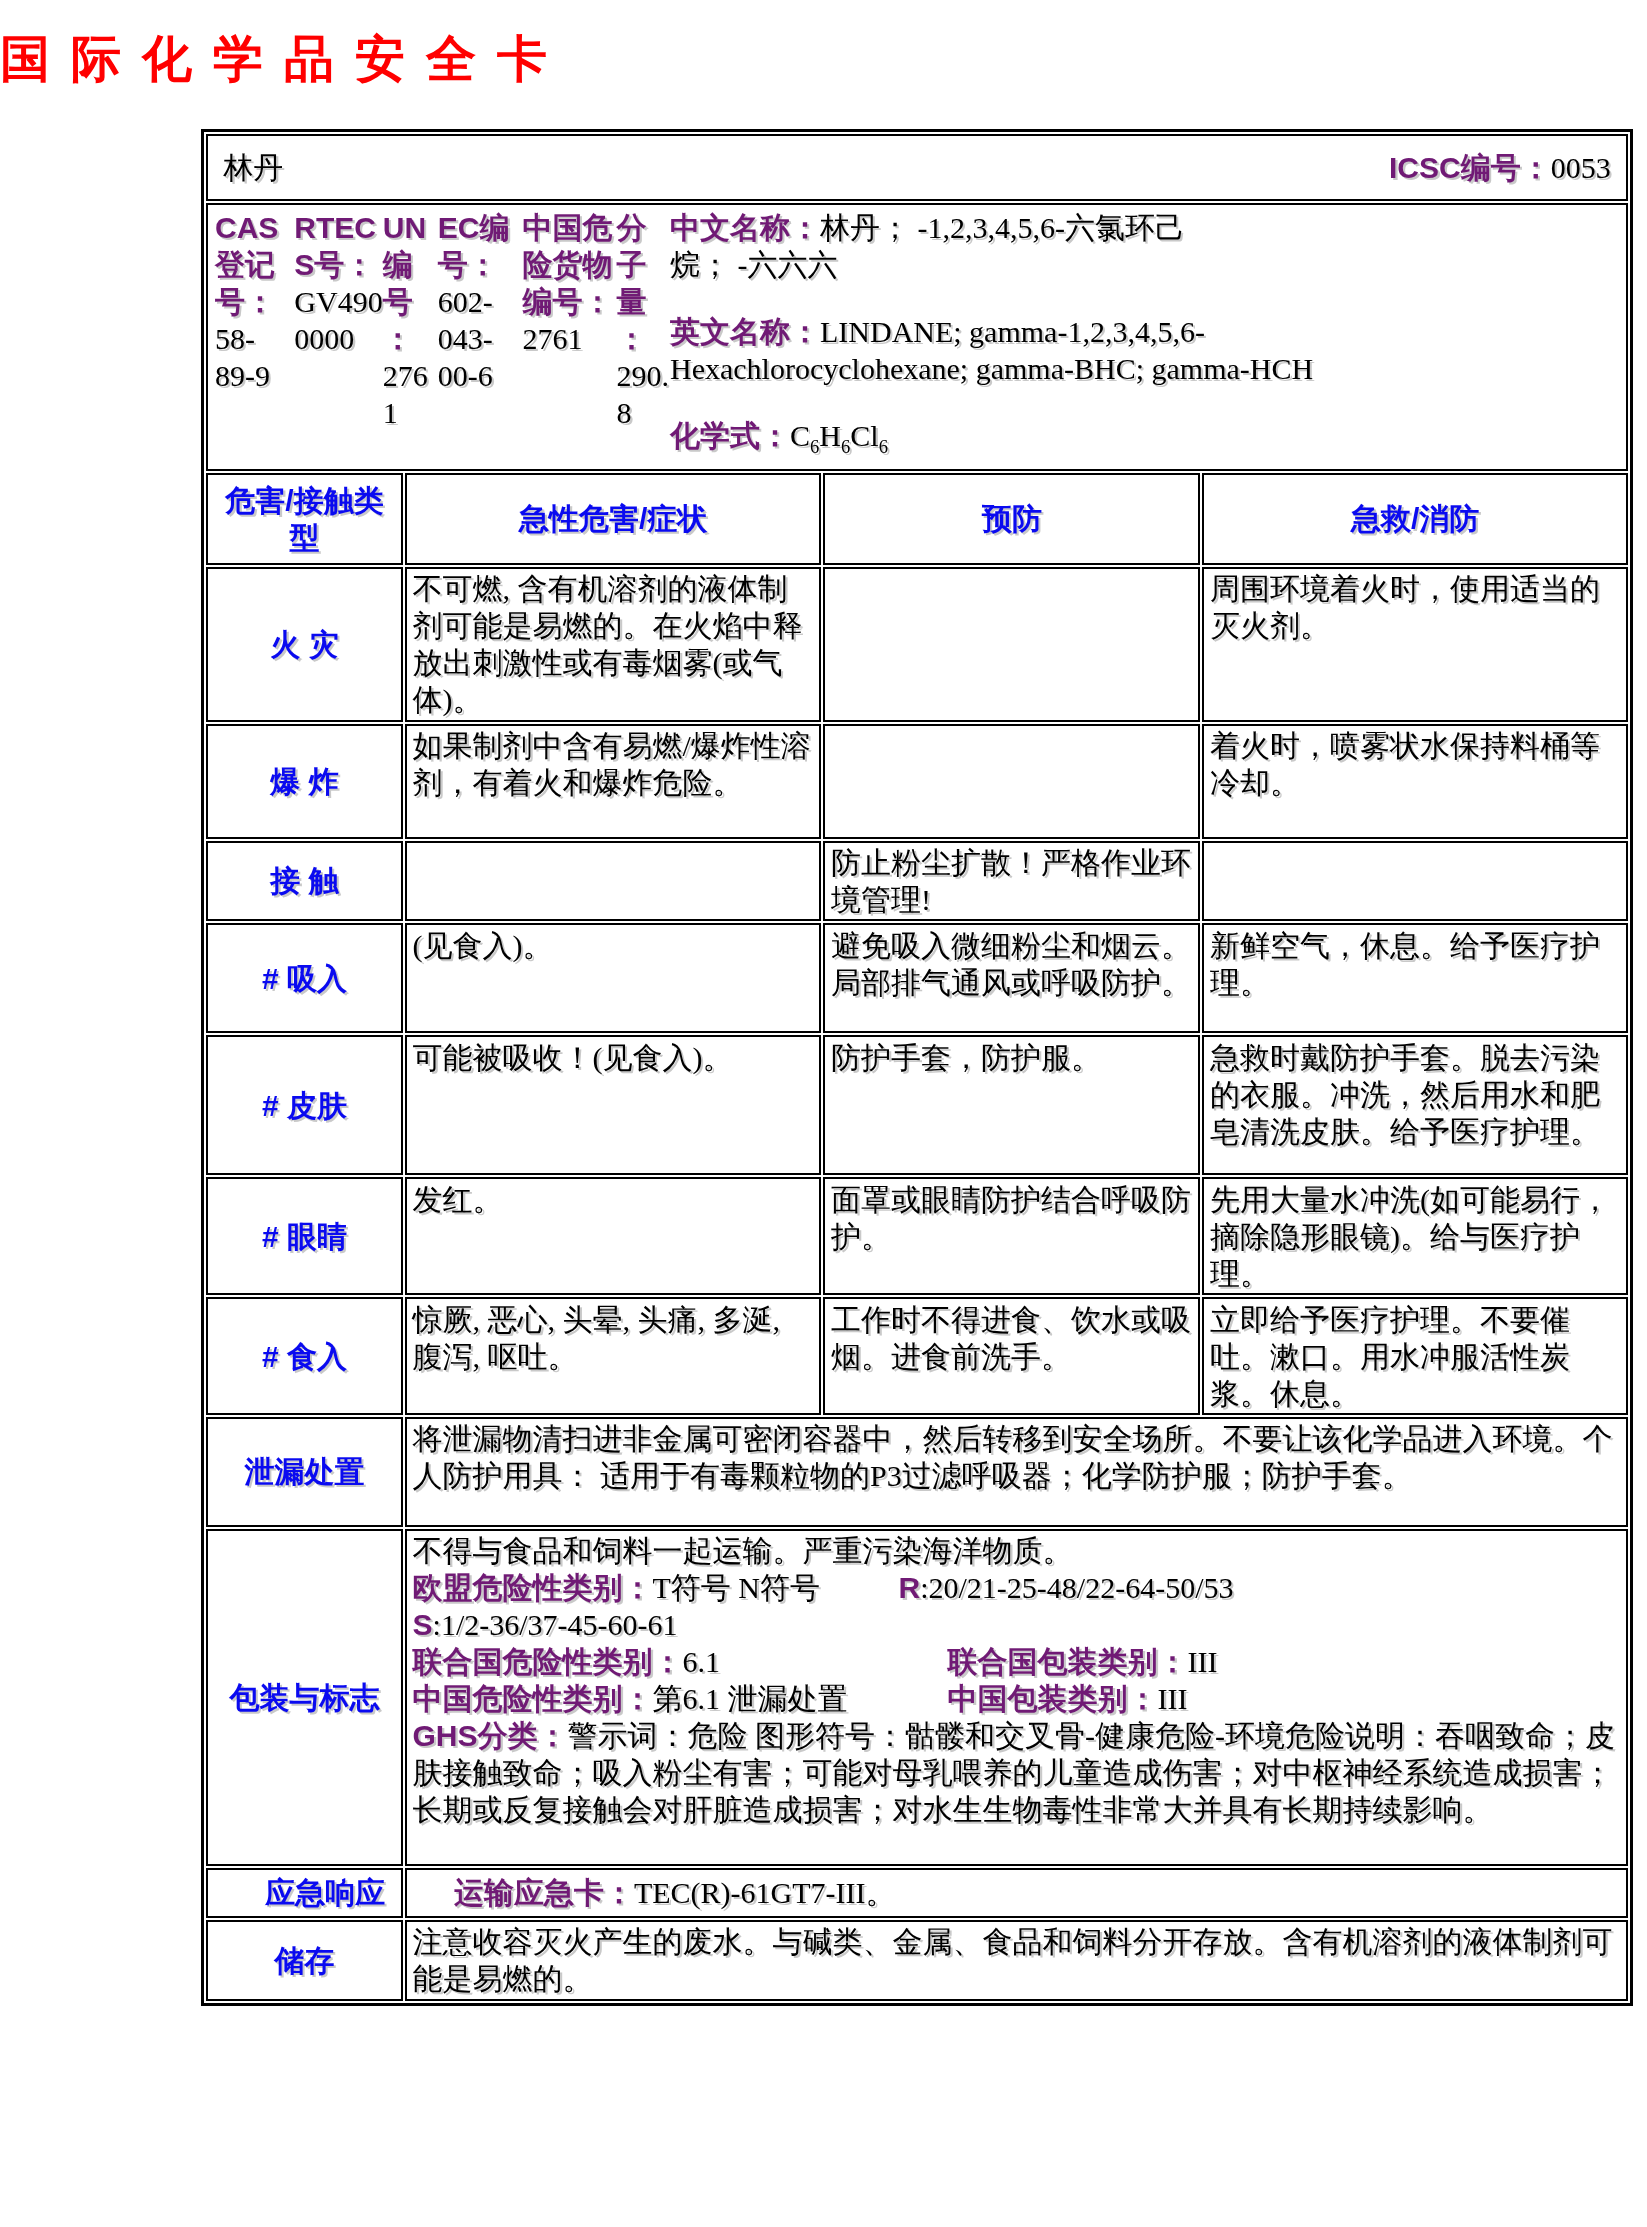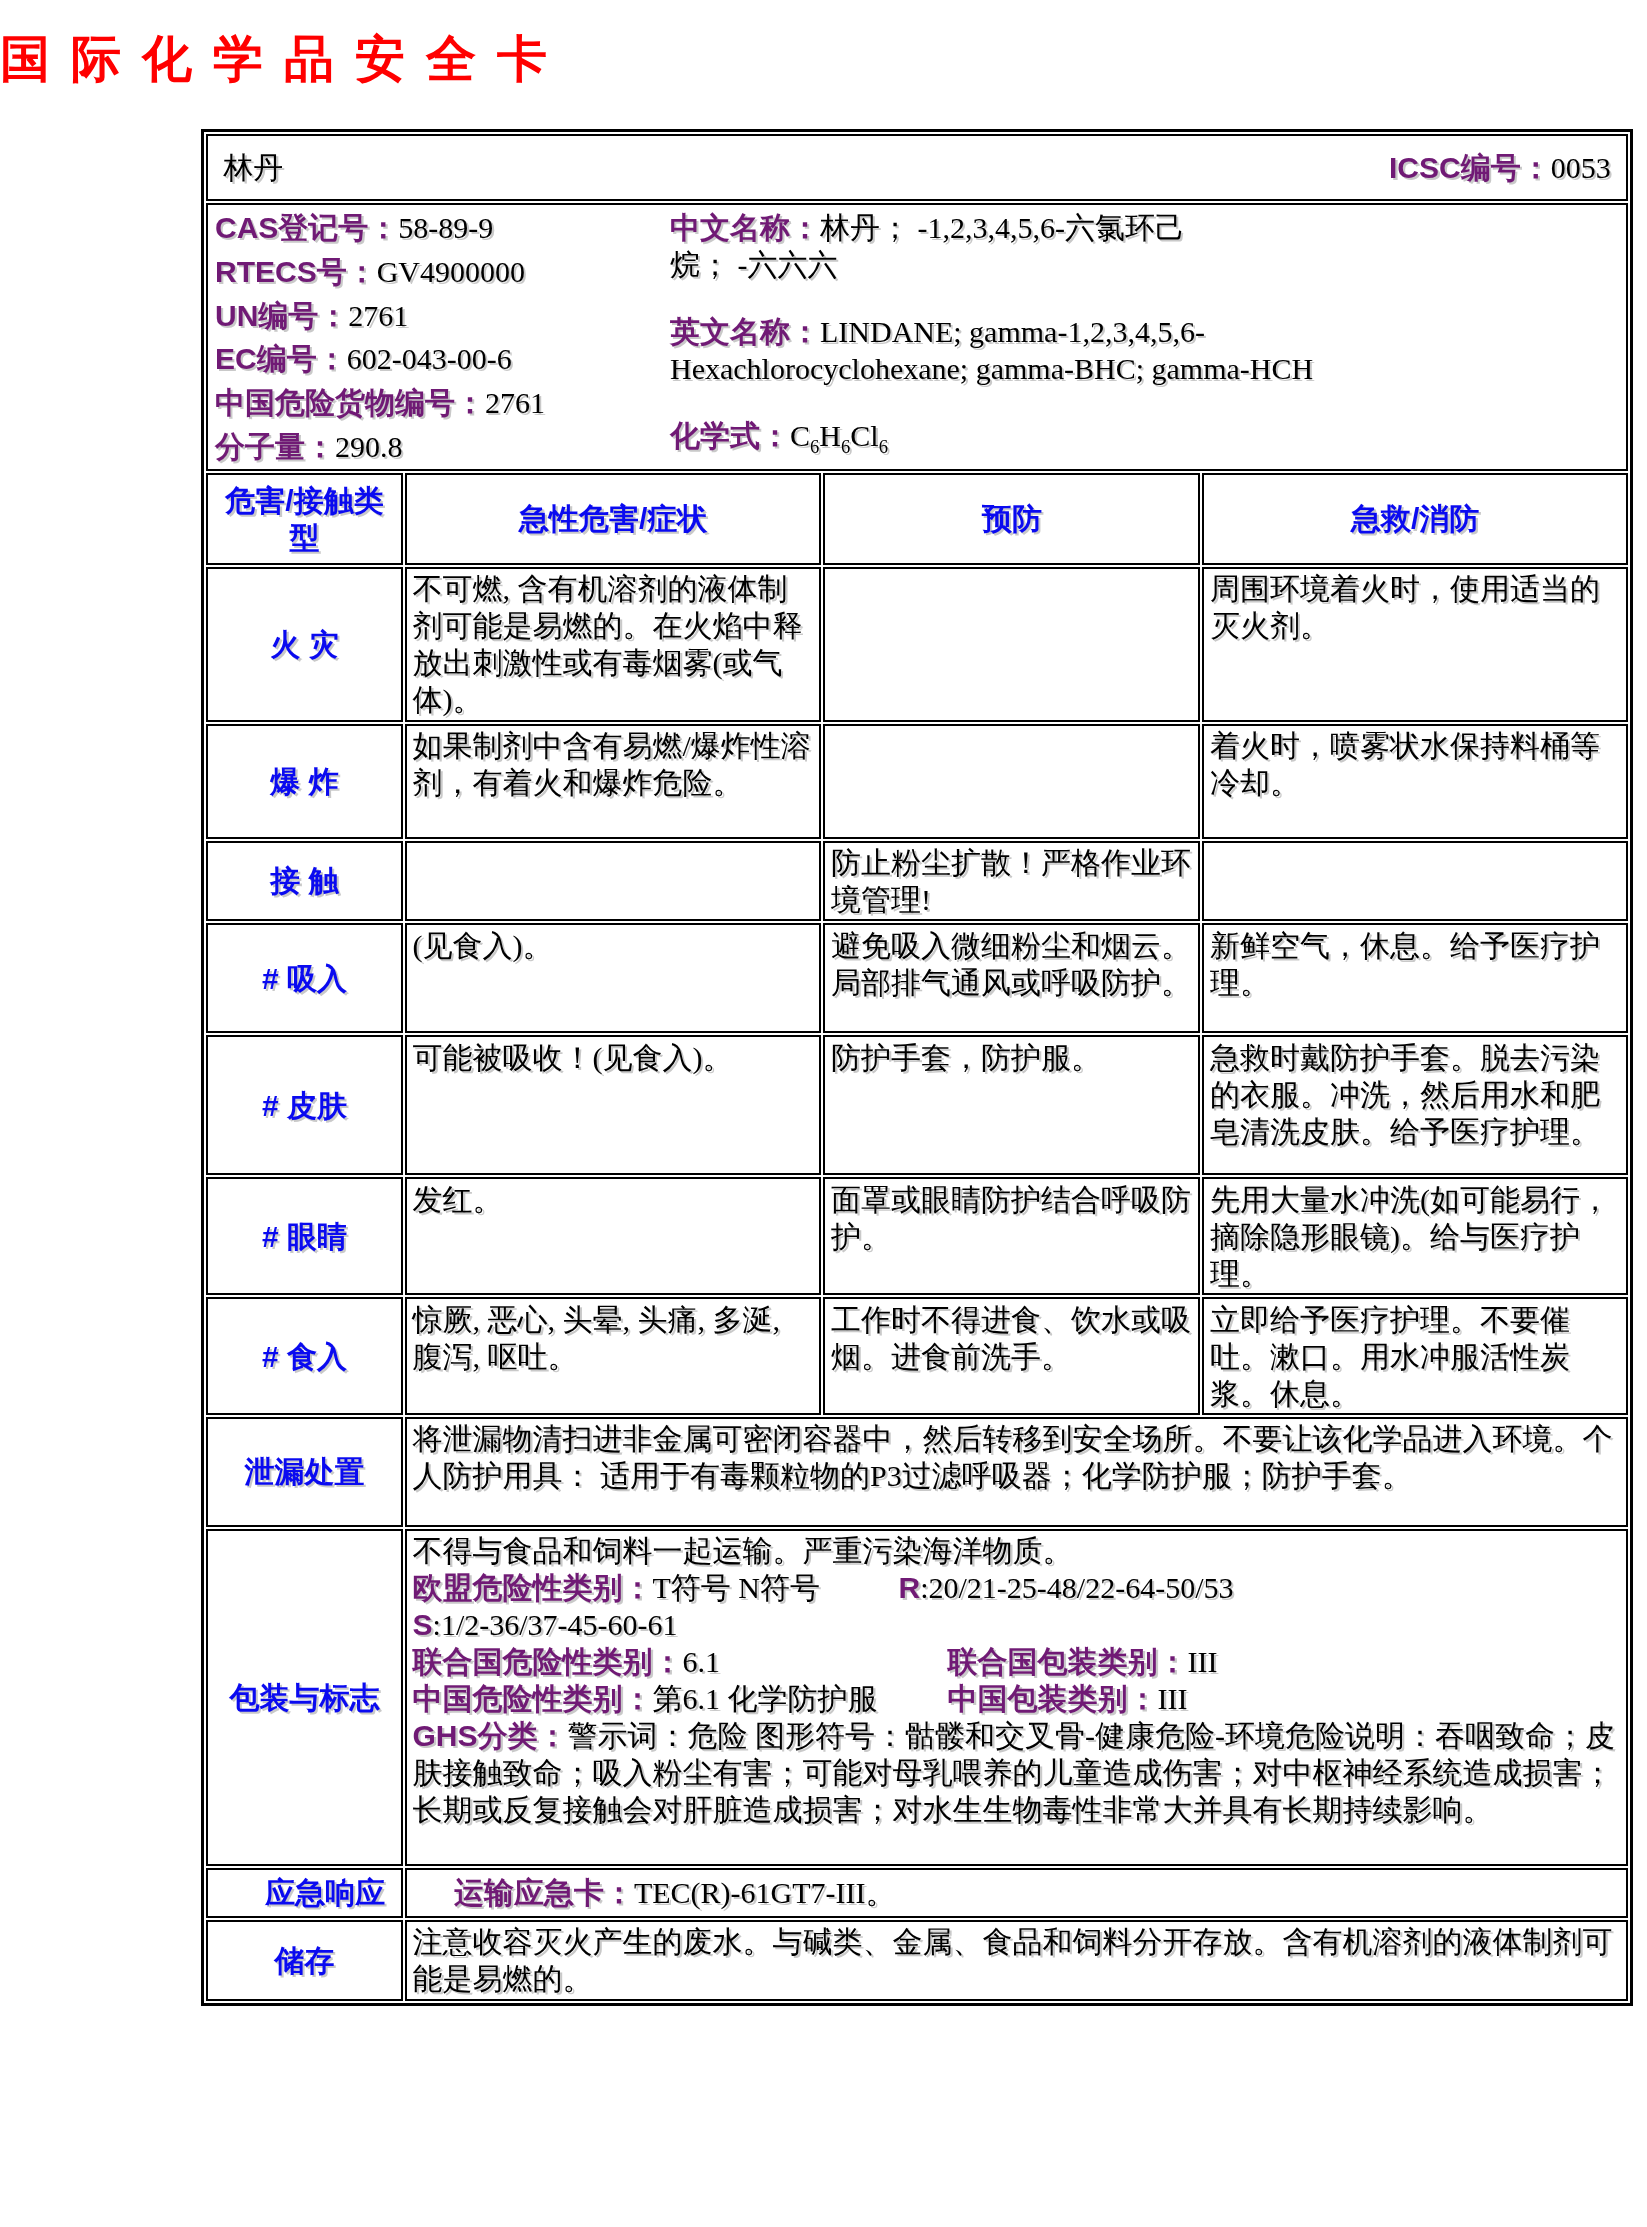--- a/index.html
+++ b/index.html
@@ -62,21 +62,21 @@
   .r-skin td{height:140px;}
   .r-eye  td{height:114px;}
   .r-ing  td{height:110px;}
   .r-spill td{height:110px;}
   .r-pack td{height:337px;}
   .r-emer td{height:50px; vertical-align:middle;padding-left:47px;}
   .r-stor td{height:69px;}
 
   .name-row{display:flex; justify-content:space-between; align-items:center; padding:0 9.7px;}
   .info-wrap{display:flex; height:261px; padding:2.8px 1.4px;}
-  .info-left{width:455px; display:flex; flex-direction:column; justify-content:space-between;}
+  .info-left{width:455px; display:flex; flex-direction:row; justify-content:space-between;}
   .info-right{flex:1; display:flex; flex-direction:column; justify-content:space-between;}
   .cn-block{max-width:528px;}
   .en-block{max-width:660px;}
   sub{font-size:0.62em;}
   .pack-cell{padding-top:1px;}
   .seg{display:inline-block;}
   .w1{min-width:486px;}
   .w2{min-width:535px;}
 </style>
 </head>
@@ -193,21 +193,21 @@
         <div>
           <span class="seg w1"><span class="bl">欧盟危险性类别：</span><span>T符号 N符号</span></span><span class="bl">R</span><span>:20/21-25-48/22-64-50/53</span>
         </div>
         <div>
           <span class="bl">S</span><span>:1/2-36/37-45-60-61</span>
         </div>
         <div>
           <span class="seg w2"><span class="bl">联合国危险性类别：</span><span>6.1</span></span><span class="bl">联合国包装类别：</span><span>III</span>
         </div>
         <div>
-          <span class="seg w2"><span class="bl">中国危险性类别：</span><span>第6.1 化学防护服</span></span><span class="bl">中国包装类别：</span><span>III</span>
+          <span class="seg w2"><span class="bl">中国危险性类别：</span><span>第6.1 泄漏处置</span></span><span class="bl">中国包装类别：</span><span>III</span>
         </div>
         <div>
           <span class="bl">GHS分类：</span><span>警示词：危险  图形符号：骷髅和交叉骨-健康危险-环境危险说明：吞咽致命；皮肤接触致命；吸入粉尘有害；可能对母乳喂养的儿童造成伤害；对中枢神经系统造成损害；长期或反复接触会对肝脏造成损害；对水生生物毒性非常大并具有长期持续影响。</span>
         </div>
       </td>
     </tr>
 
     <tr class="r-emer">
       <td class="lcell">应急响应</td>
       <td colspan="3">

